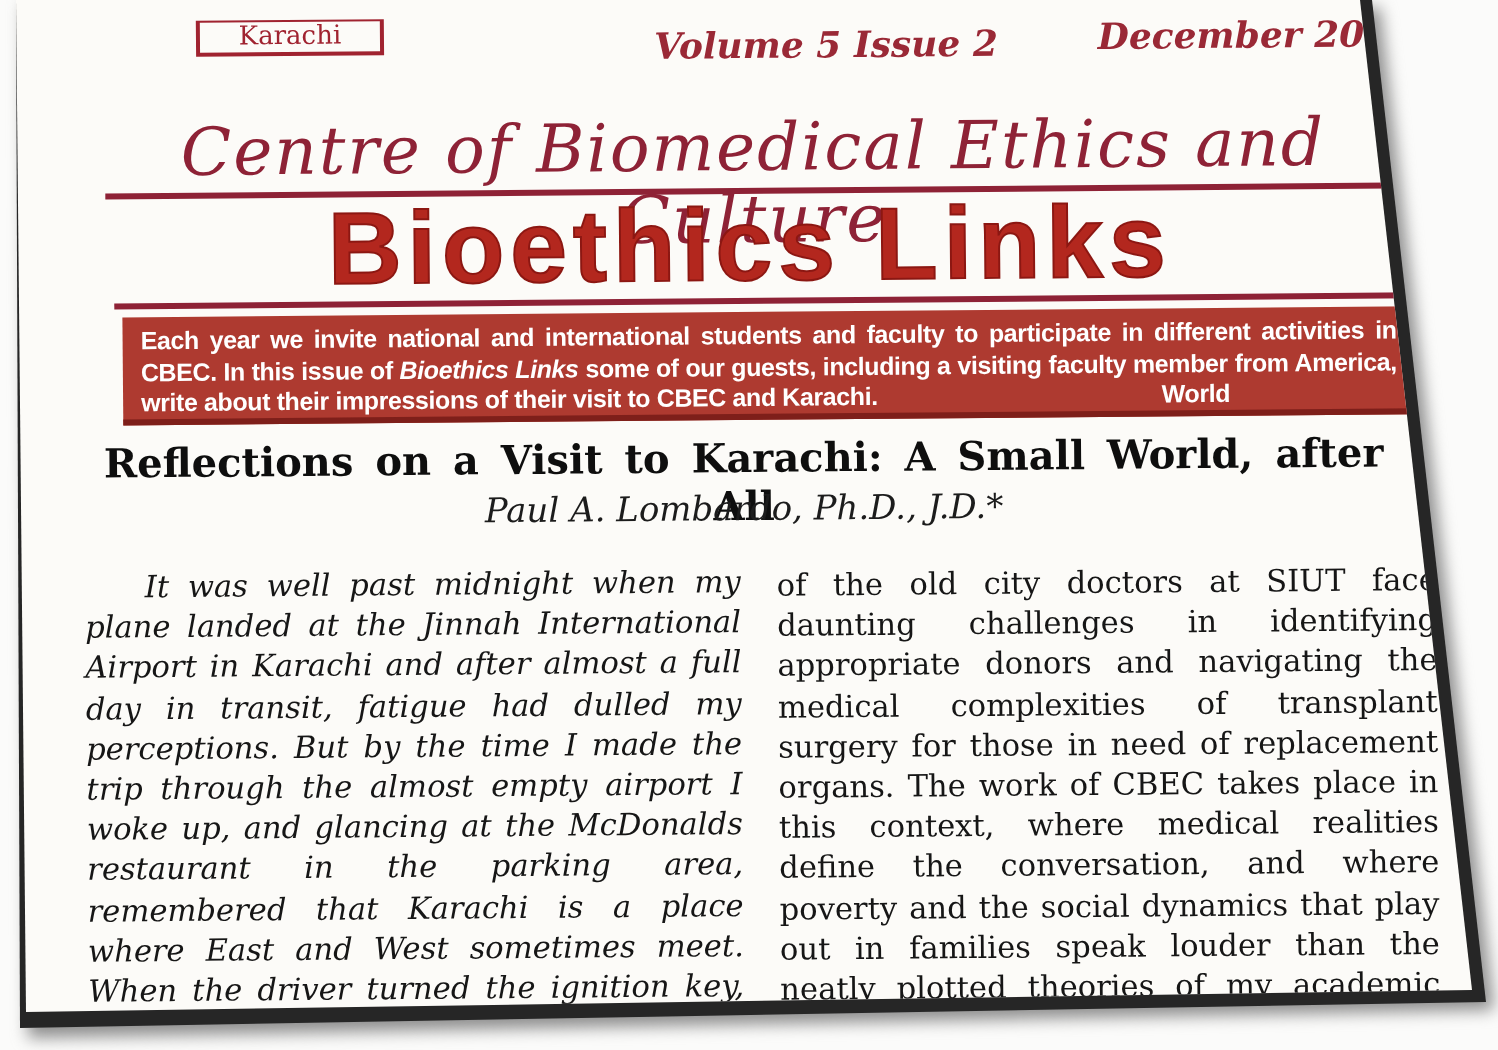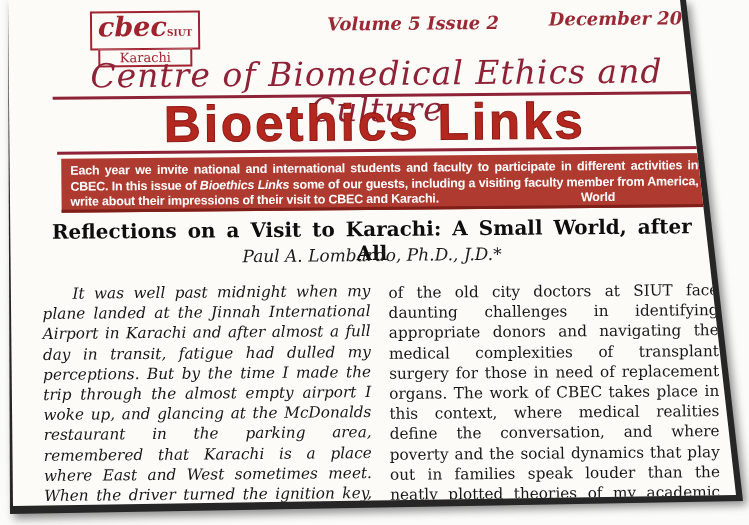--- a/index.html
+++ b/index.html
@@ -71,21 +71,20 @@
     <div class="shadow-shape"></div>
   </div>
   <div class="page-dark"></div>
 
   <div class="page-white">
     <div class="speck"></div>
 
     <div class="content">
 
       <div class="logo">
-        <div class="logo-top"><span>cbec</span><span class="logo-sub">SIUT</span></div>
         <div class="logo-bottom">Karachi</div>
       </div>
       <div class="issue">Volume 5 Issue 2</div>
       <div class="date">December 2009</div>
 
       <div class="org">Centre of Biomedical Ethics and Culture</div>
       <div class="rule1"></div>
 
       <div class="masthead-title">Bioethics Links</div>
       <div class="rule2"></div>

